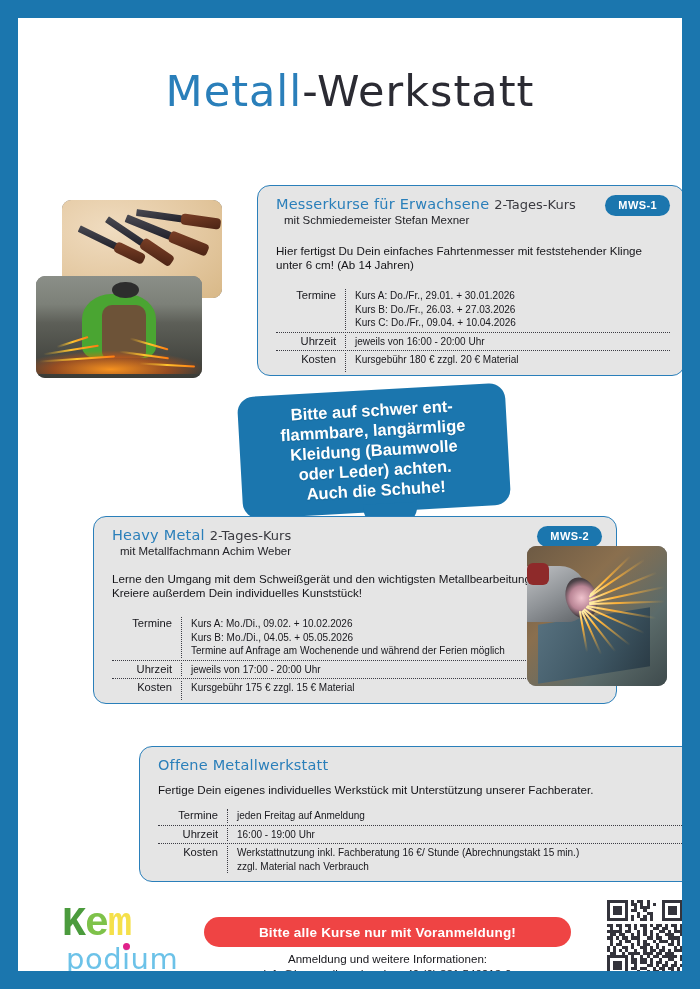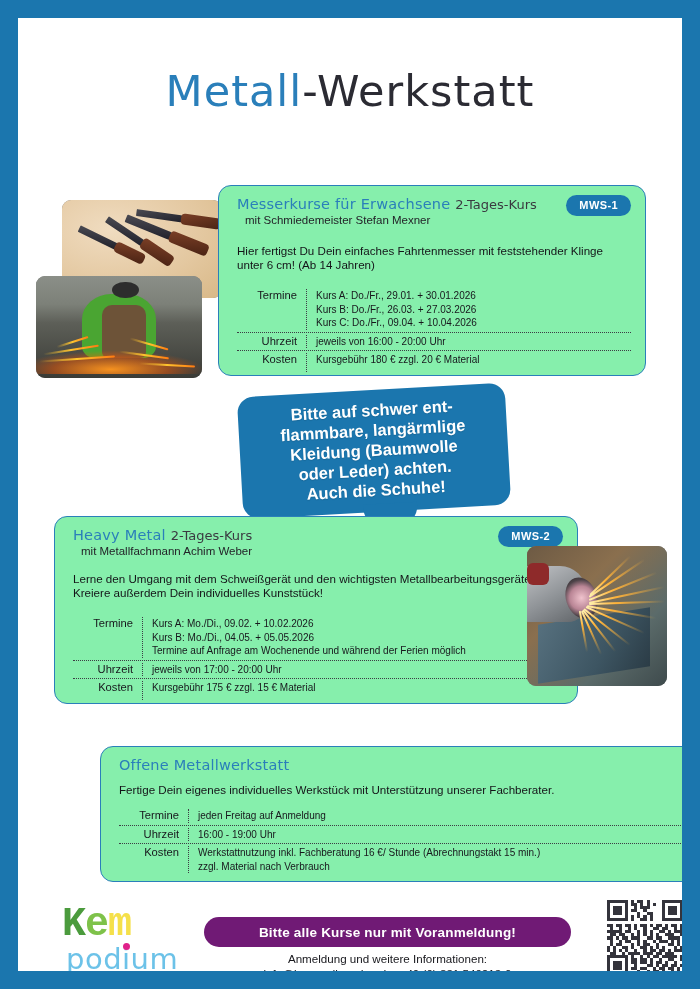--- a/index.html
+++ b/index.html
@@ -79,22 +79,23 @@
   .metal-sheet{position:absolute;left:8%;top:50%;width:80%;height:42%;
      background:linear-gradient(120deg,#56707e,#3d5562 60%,#2b3c46);transform:skewY(-9deg);}
   .ray{position:absolute;height:1.6px;border-radius:1px;transform-origin:0 50%;
      background:linear-gradient(90deg,#fff2b0,#ffb339 35%,rgba(255,110,0,0));}
 
   
   .card{
     position:absolute;
     border:1.6px solid #2a7fba;
     border-radius:13px;
-    background:#86efac;
+    background:#e5e5e5;
     box-sizing:border-box;
+    margin-left:39px;
   }
   #card-mws1{left:200px;top:167px;width:428px;height:191px;}
   #card-mws2{left:36px;top:498px;width:524px;height:188px;}
   #card-open{left:82px;top:728px;width:618px;height:136px;}
 
   .card-head{position:absolute;left:18px;top:9px;right:14px;}
   .c-title{
     font-family:"DejaVu Sans", sans-serif;
     font-size:14.5px;color:#2a7fba;font-weight:400;letter-spacing:.2px;
     display:inline;
@@ -163,21 +164,21 @@
     font-family:"DejaVu Sans", sans-serif;font-size:29px;font-weight:400;
     color:#6cc2e8;letter-spacing:.5px;line-height:34px;
   }
   .logo .idot{
     position:absolute;left:61px;top:37px;width:7px;height:7px;border-radius:50%;
     background:#e0218a;
   }
 
   #cta{
     position:absolute;left:186px;top:899px;width:367px;height:30px;
-    background:#701a75;border-radius:15px;
+    background:#ef4444;border-radius:15px;
     color:#fff;font-weight:bold;font-size:13.5px;
     display:flex;align-items:center;justify-content:center;letter-spacing:.2px;
   }
   #contact{
     position:absolute;left:186px;top:934px;width:367px;
     text-align:center;font-size:11.6px;line-height:14.5px;color:#17171c;
   }
 
   .qr{position:absolute;left:589px;top:882px;width:76px;height:76px;background:#fff;}
   .qr svg{display:block;}

